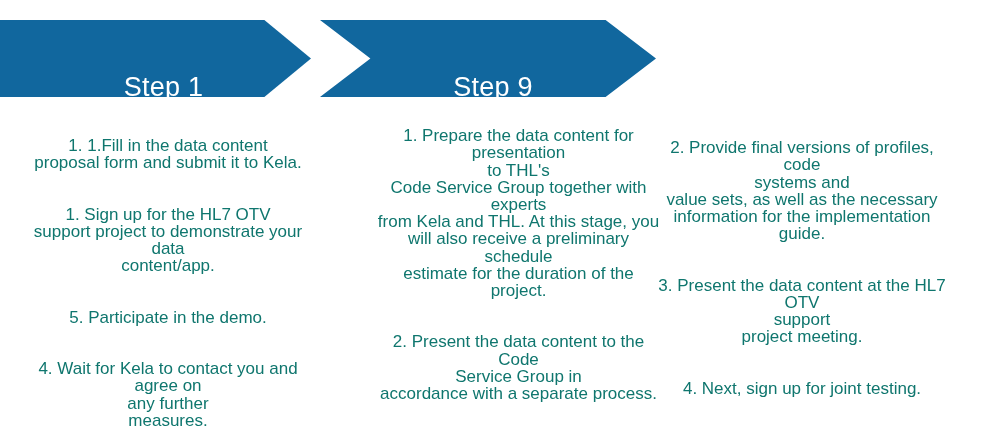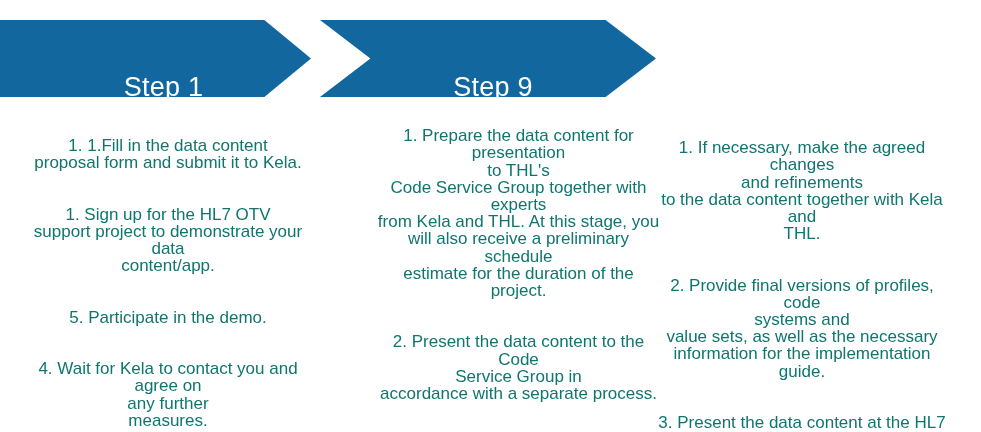--- a/index.html
+++ b/index.html
@@ -143,24 +143,20 @@
 from Kela and THL. At this stage, you
 will also receive a preliminary schedule
 estimate for the duration of the
 project.</p>
     <p class="para">2. Present the data content to the Code
 Service Group in
 accordance with a separate process.</p>
   </div>
 
   <div class="col col-3">
-    <p class="para">1. If necessary, make the agreed changes
-and refinements
-to the data content together with Kela and
-THL.</p>
     <p class="para">2. Provide final versions of profiles, code
 systems and
 value sets, as well as the necessary
 information for the implementation guide.</p>
     <p class="para">3. Present the data content at the HL7 OTV
 support
 project meeting.</p>
     <p class="para">4. Next, sign up for joint testing.</p>
   </div>
 

